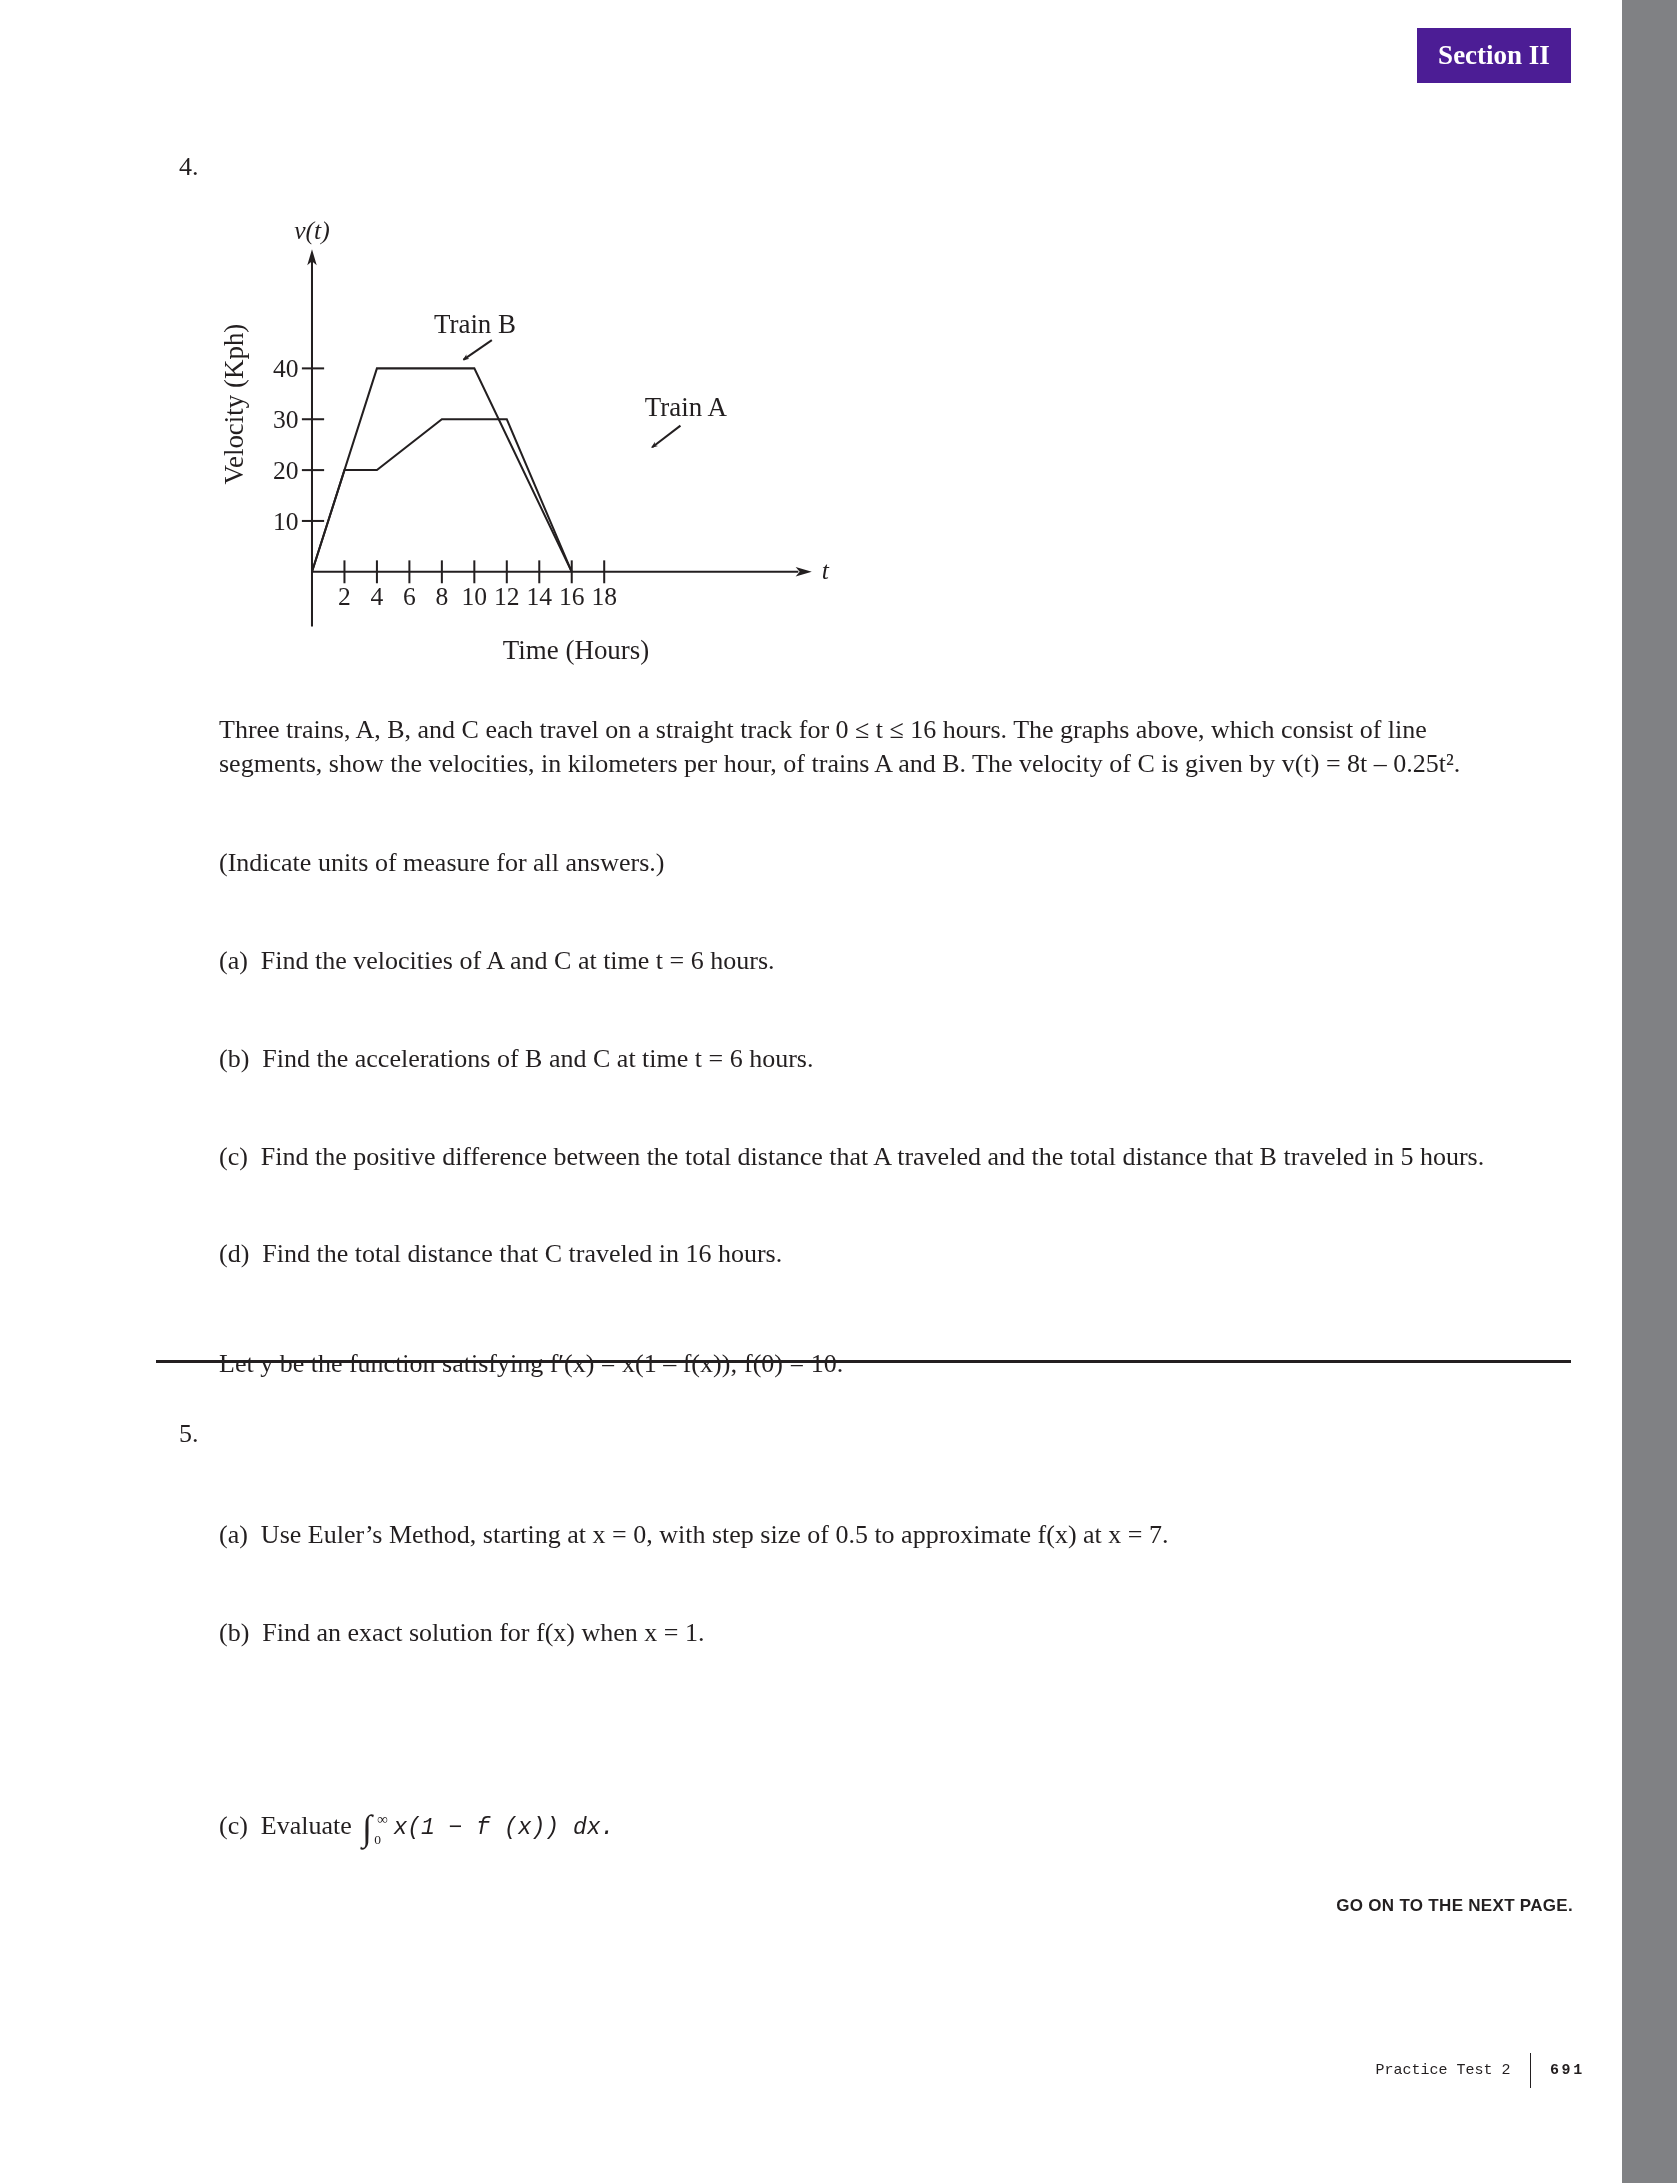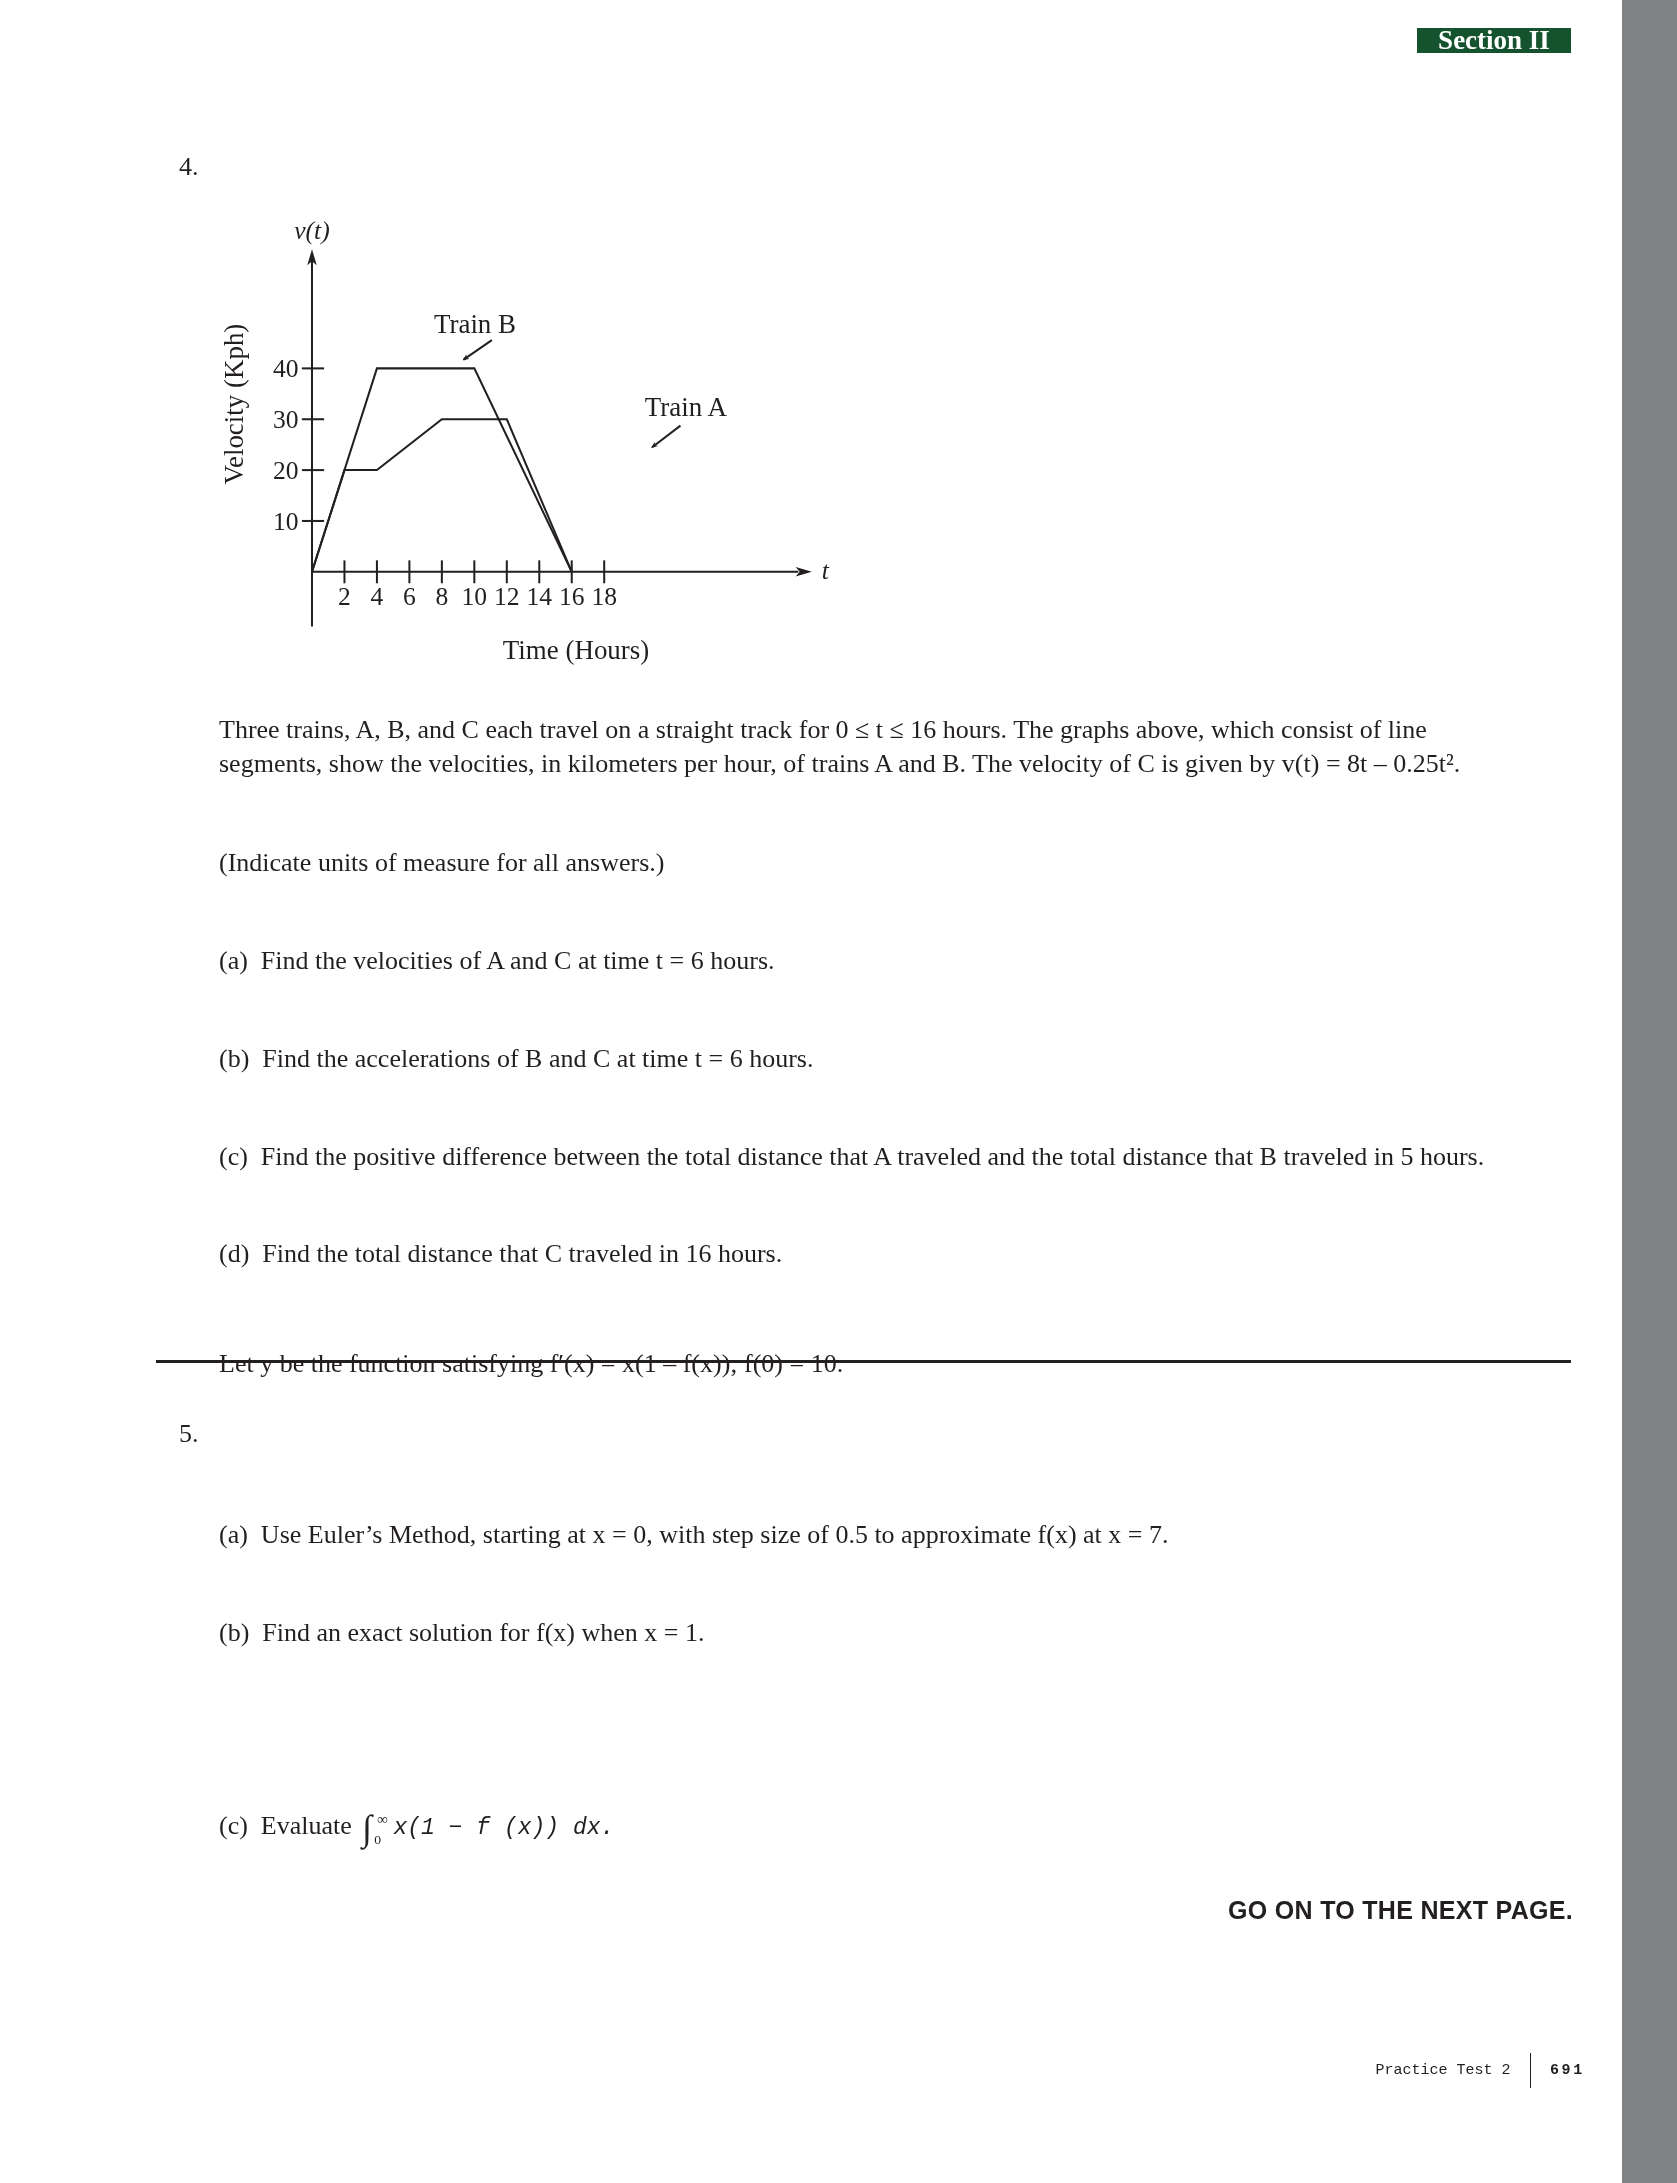--- a/index.html
+++ b/index.html
@@ -1,22 +1,22 @@
 <!DOCTYPE html>
 <html style="font-size:10.8px"><head>
 <meta charset="utf-8">
 <style>
   html, body { margin:0; padding:0; }
   body { width:1678px; height:2183px; position:relative; background:#ffffff; color:#231f20; font-family:"Liberation Serif", "DejaVu Serif", serif; overflow:hidden; }
   .sidebar-strip { position:absolute; left:1622px; top:0; width:56px; height:2183px; background:#808184; }
-  .section-badge { position:absolute; left:1417px; top:28px; width:154px; height:25px; background:#14532d; color:#fff; font-family:"Liberation Serif", serif; font-weight:bold; font-size:27px; display:flex; align-items:center; justify-content:center; }
+  .section-badge { position:absolute; left:1417px; top:28px; width:154px; height:55px; background:#4c1d95; color:#fff; font-family:"Liberation Serif", serif; font-weight:bold; font-size:27px; display:flex; align-items:center; justify-content:center; }
   .qnum { position:absolute; font-size:26px; }
   .para { position:absolute; left:219px; font-size:26px; line-height:34px; white-space:nowrap; }
   .rule { position:absolute; left:156px; top:1360px; width:1415px; height:3.4px; background:#231f20; }
-  .next-page { position:absolute; right:105px; top:1896px; font-family:"Liberation Sans", sans-serif; font-weight:bold; font-size:25px; letter-spacing:0.3px; }
+  .next-page { position:absolute; right:105px; top:1896px; font-family:"Liberation Sans", sans-serif; font-weight:bold; font-size:17px; letter-spacing:0.3px; }
   .footer { position:absolute; right:93px; top:2053px; font-family:Liberation Mono, monospace; font-size:15px; display:flex; align-items:center; }
   .footer .sep { display:inline-block; width:1.3px; height:35px; background:#231f20; margin:0 19px; }
   .footer .pnum { font-weight:bold; letter-spacing:2.7px; }
   svg text { font-family:"Liberation Serif", serif; fill:#231f20; }
   .integral { display:inline-block; position:relative; font-size:36px; vertical-align:middle; margin:0 5.4px 0 4px; }
   .int-up { position:absolute; left:15px; top:-9.4px; font-size:15px; }
   .int-lo { position:absolute; left:12px; bottom:-12px; font-size:13.5px; }
 </style>
 </head>
 <body>

